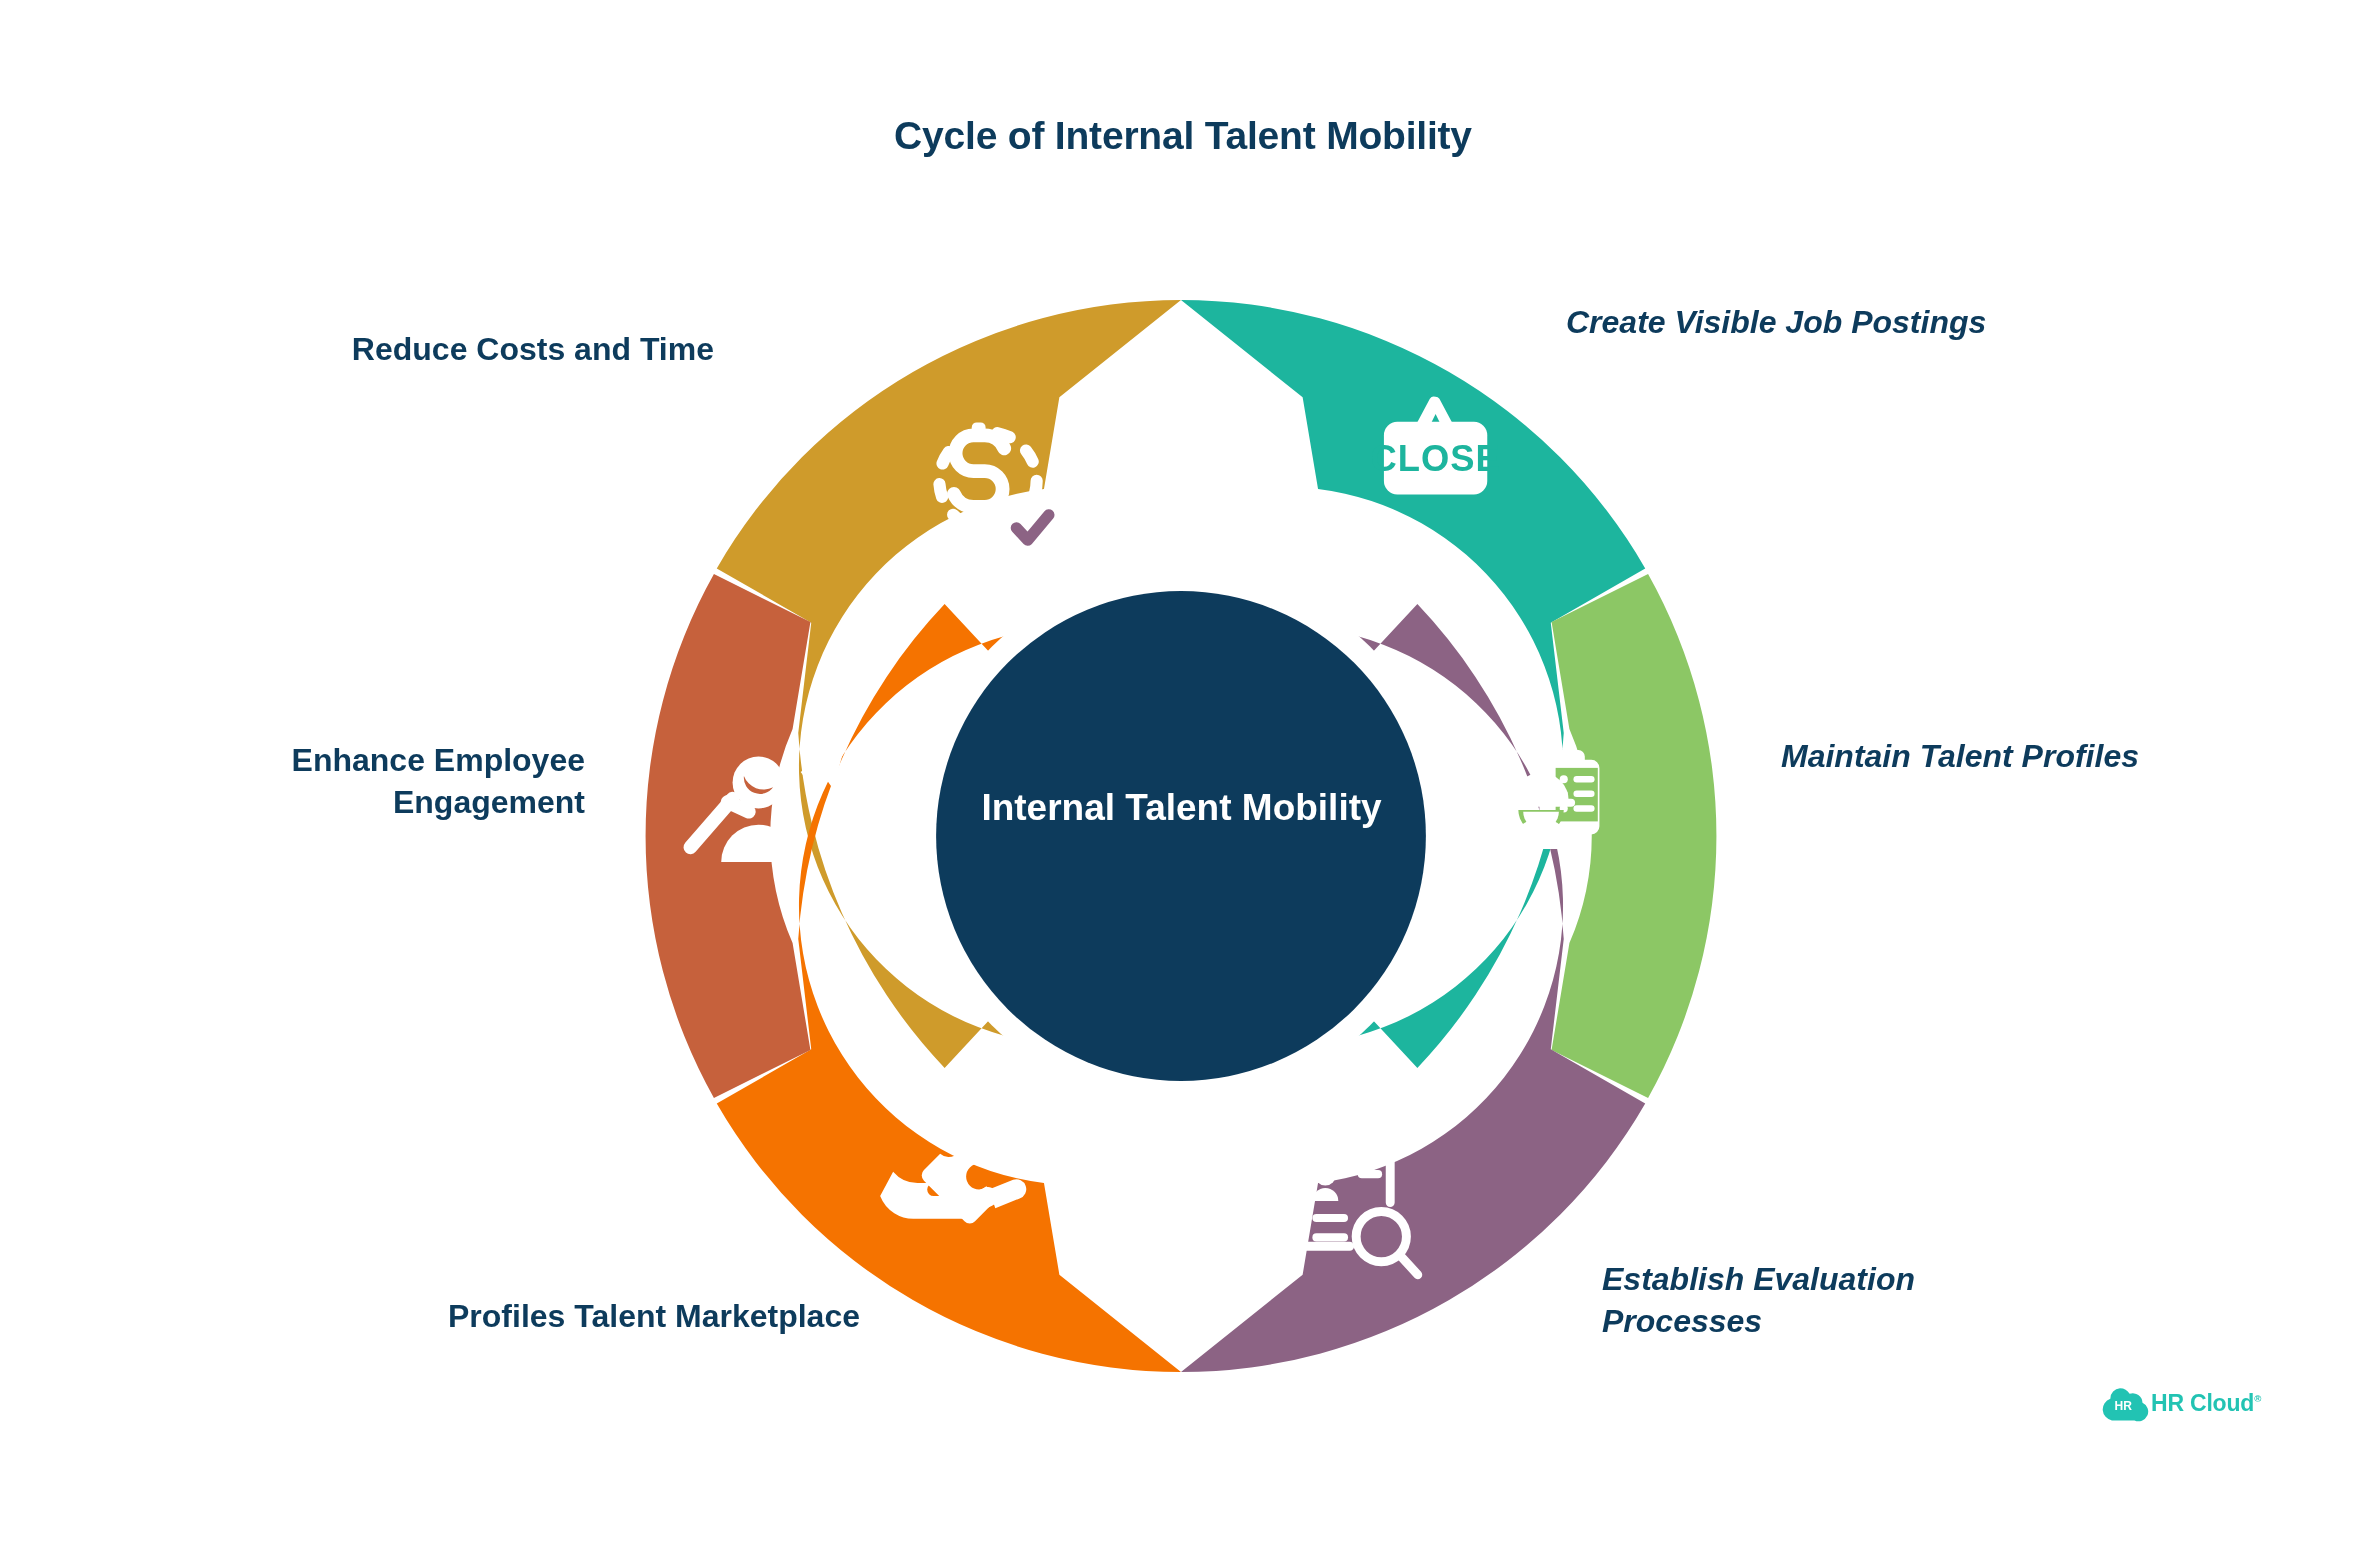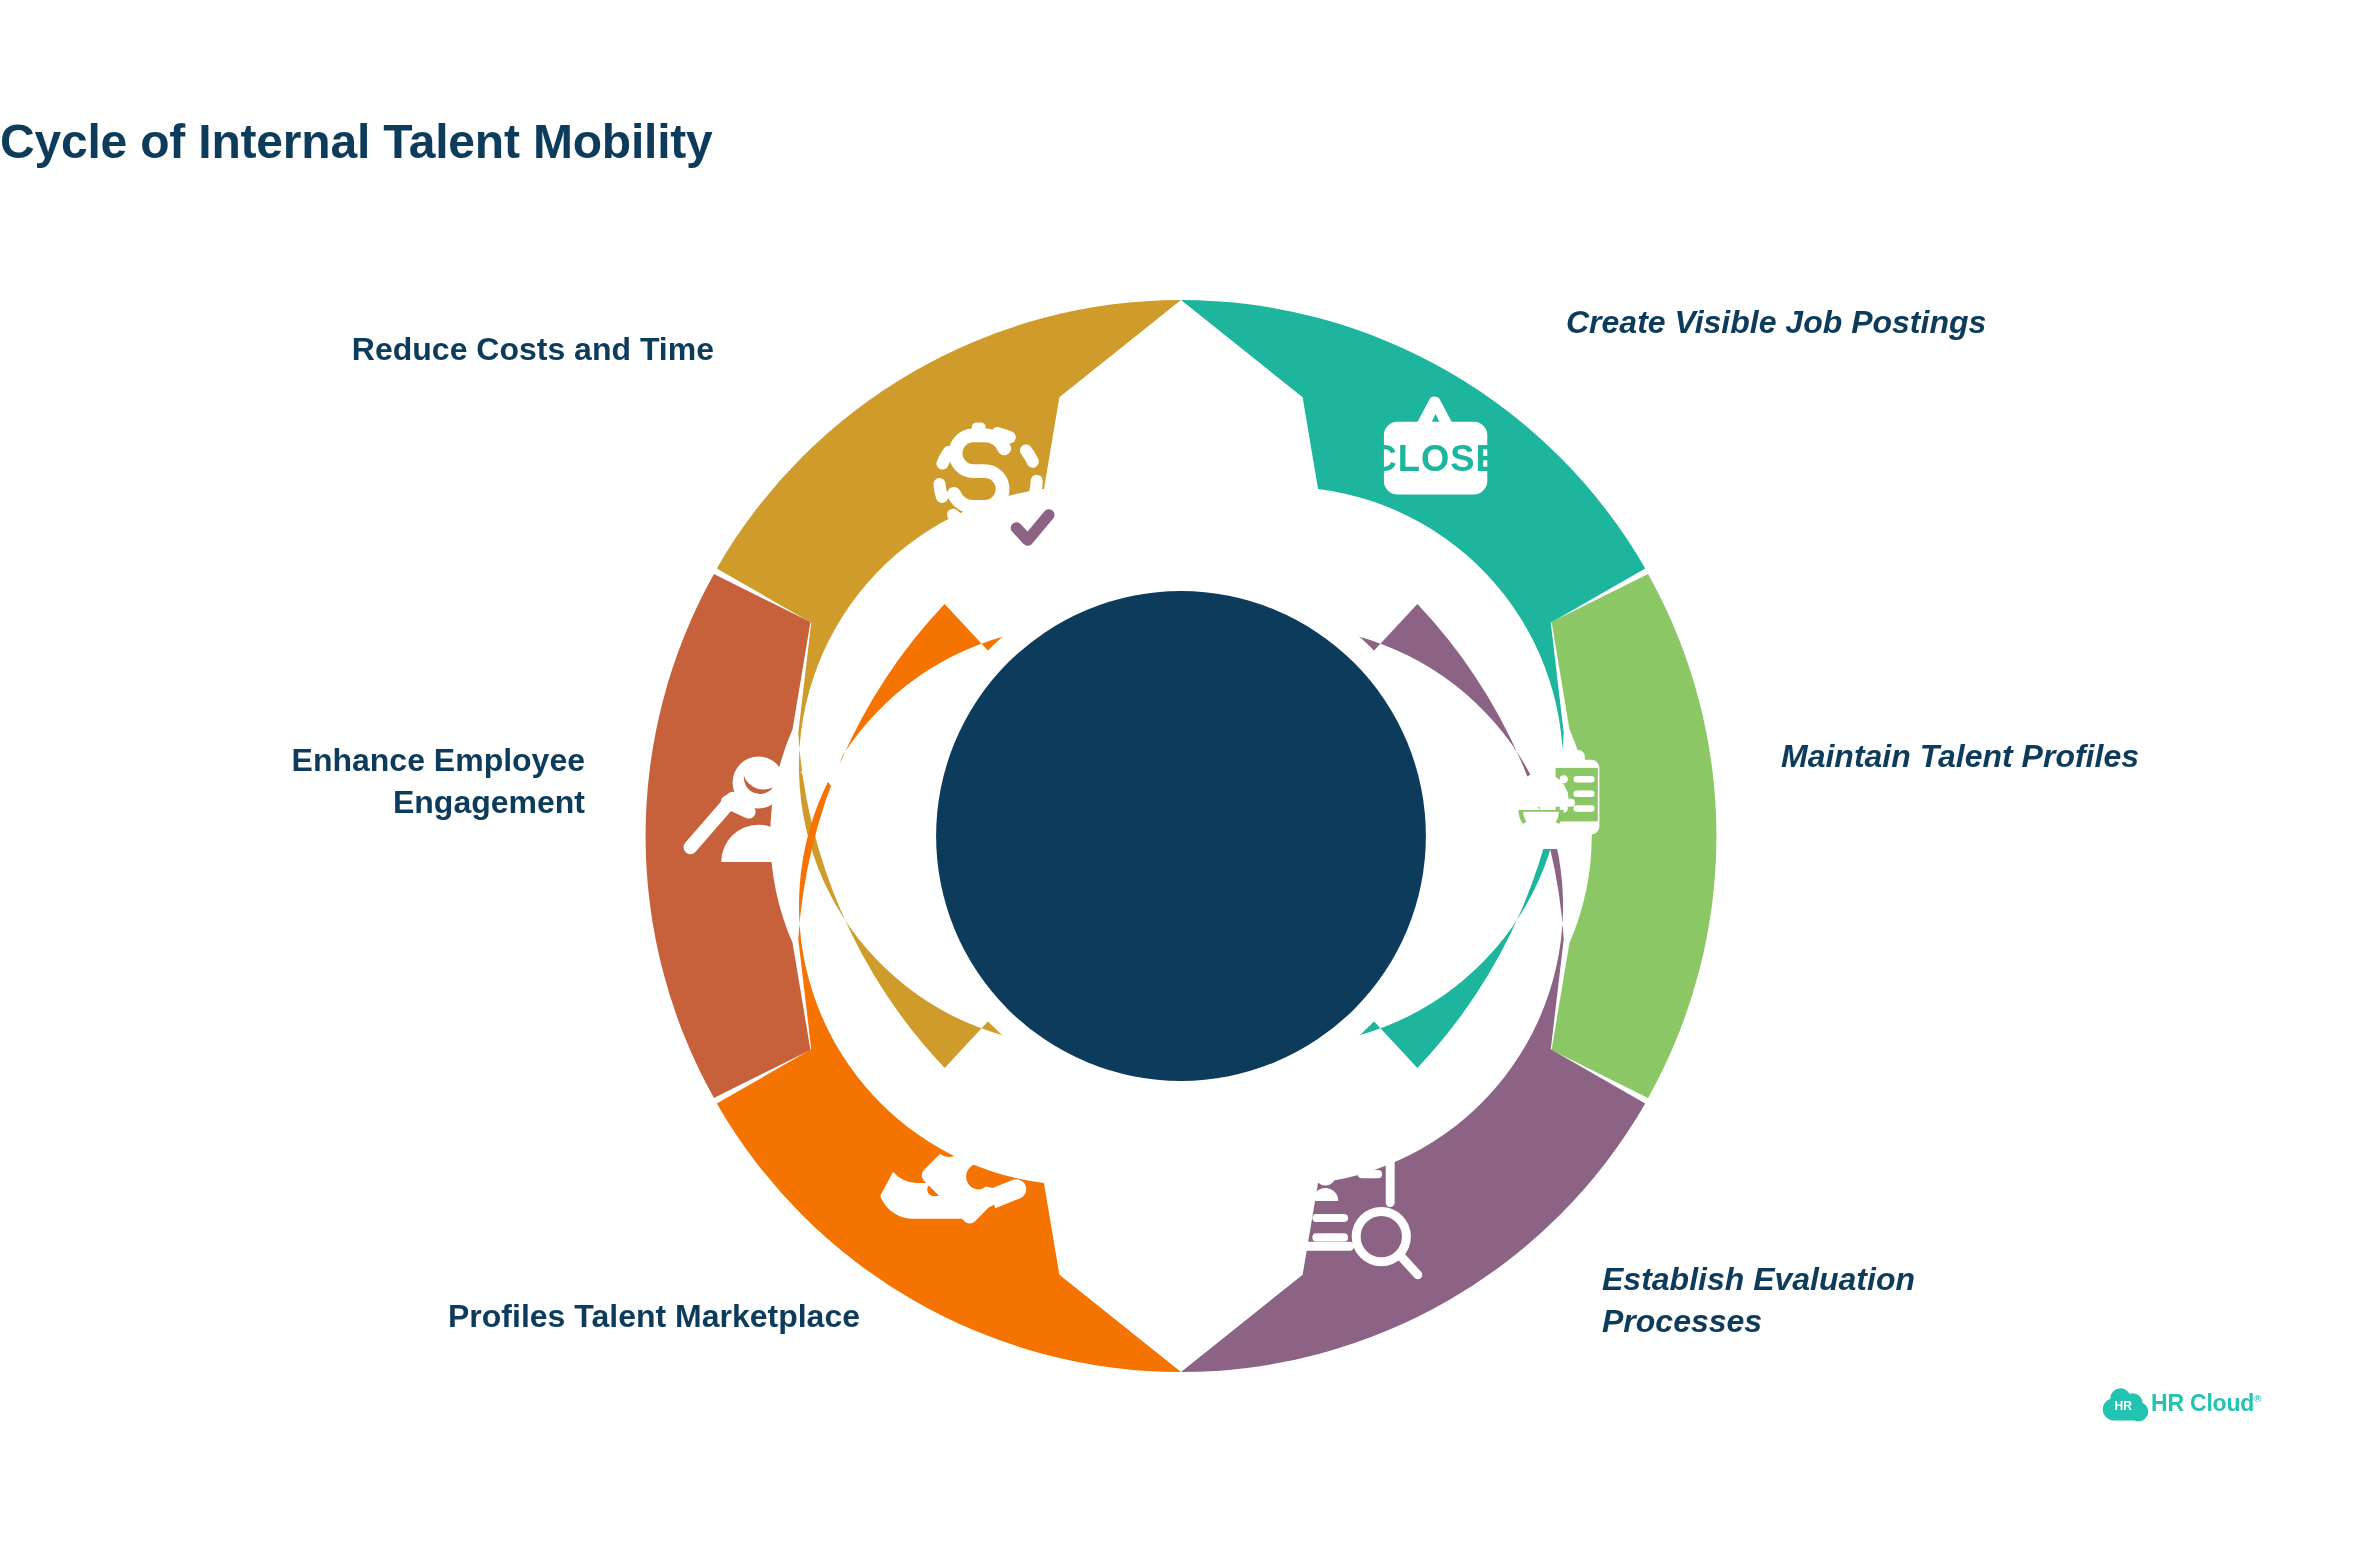--- a/index.html
+++ b/index.html
@@ -14,21 +14,22 @@
     overflow: hidden;
     font-family: "Liberation Sans", sans-serif;
     -webkit-font-smoothing: antialiased;
   }
 
   #page-title {
     position: absolute;
     left: 0;
     top: 114px;
     width: 2366px;
-    font-size: 48px;
+    text-align: center;
+    font-size: 39px;
     font-weight: bold;
     color: #0d3b5c;
     letter-spacing: -0.2px;
   }
 
   
   #wheel-wrap {
     position: absolute;
     left: 645px;
     top: 300px;
@@ -248,20 +249,21 @@
         <rect x="58" y="108" width="17" height="22" rx="6"></rect>
         <path d="M98 38 a26 26 0 0 0 -24 -16 h-14 a22 22 0 0 0 0 44 h14 a22 22 0 0 1 0 44 h-14
                  a26 26 0 0 1 -24 -16" fill="none" stroke="#ffffff" stroke-width="17" stroke-linecap="round" stroke-linejoin="round"></path>
       </g>
 
       <circle cx="132" cy="136" r="42" fill="#ffffff"></circle>
       <path d="M113 136 l14 15 l26 -31" fill="none" stroke="#8c6384" stroke-width="14" stroke-linecap="round" stroke-linejoin="round"></path>
     </g>
   </svg>
 
+  <div class="hub-label">Internal Talent Mobility</div>
 </div>
 
 <div class="seg-label lbl-right" id="label-0">Create Visible Job Postings</div>
 
 <div class="seg-label lbl-right" id="label-1">Maintain Talent Profiles</div>
 
 <div class="seg-label lbl-right" id="label-2">Establish Evaluation
 Processes</div>
 
 <div class="seg-label lbl-left" id="label-3">Profiles Talent Marketplace</div>

